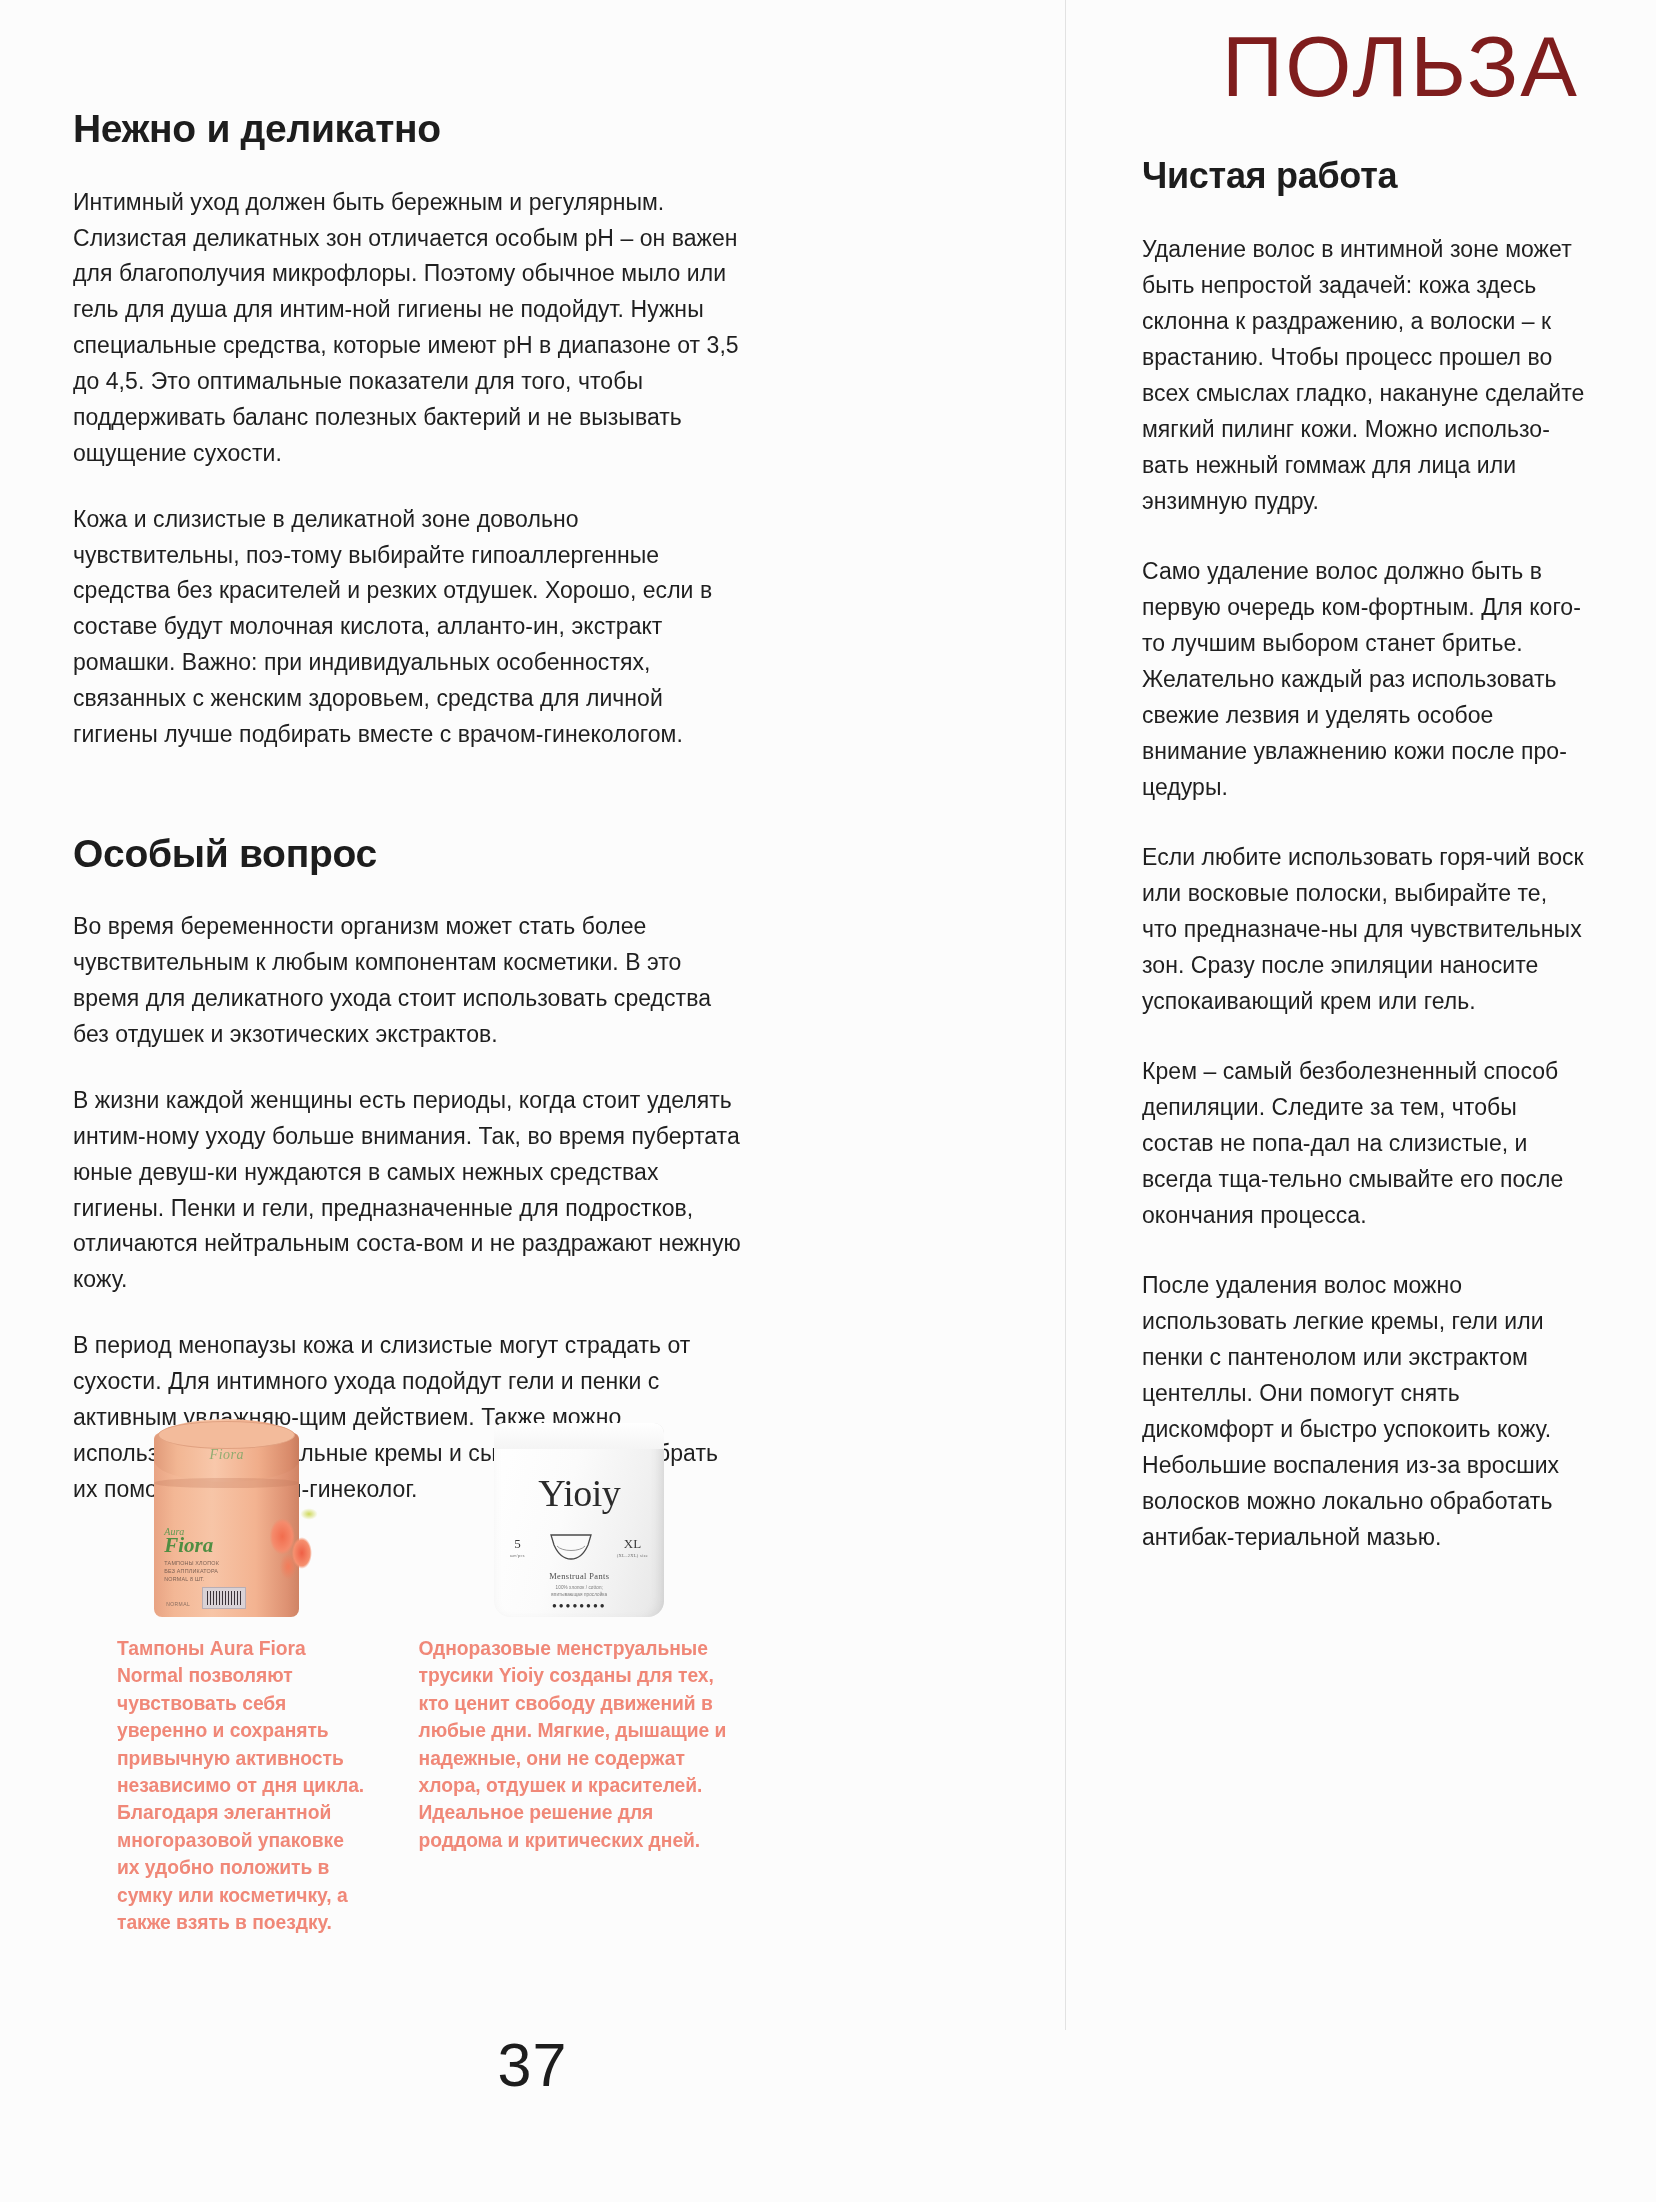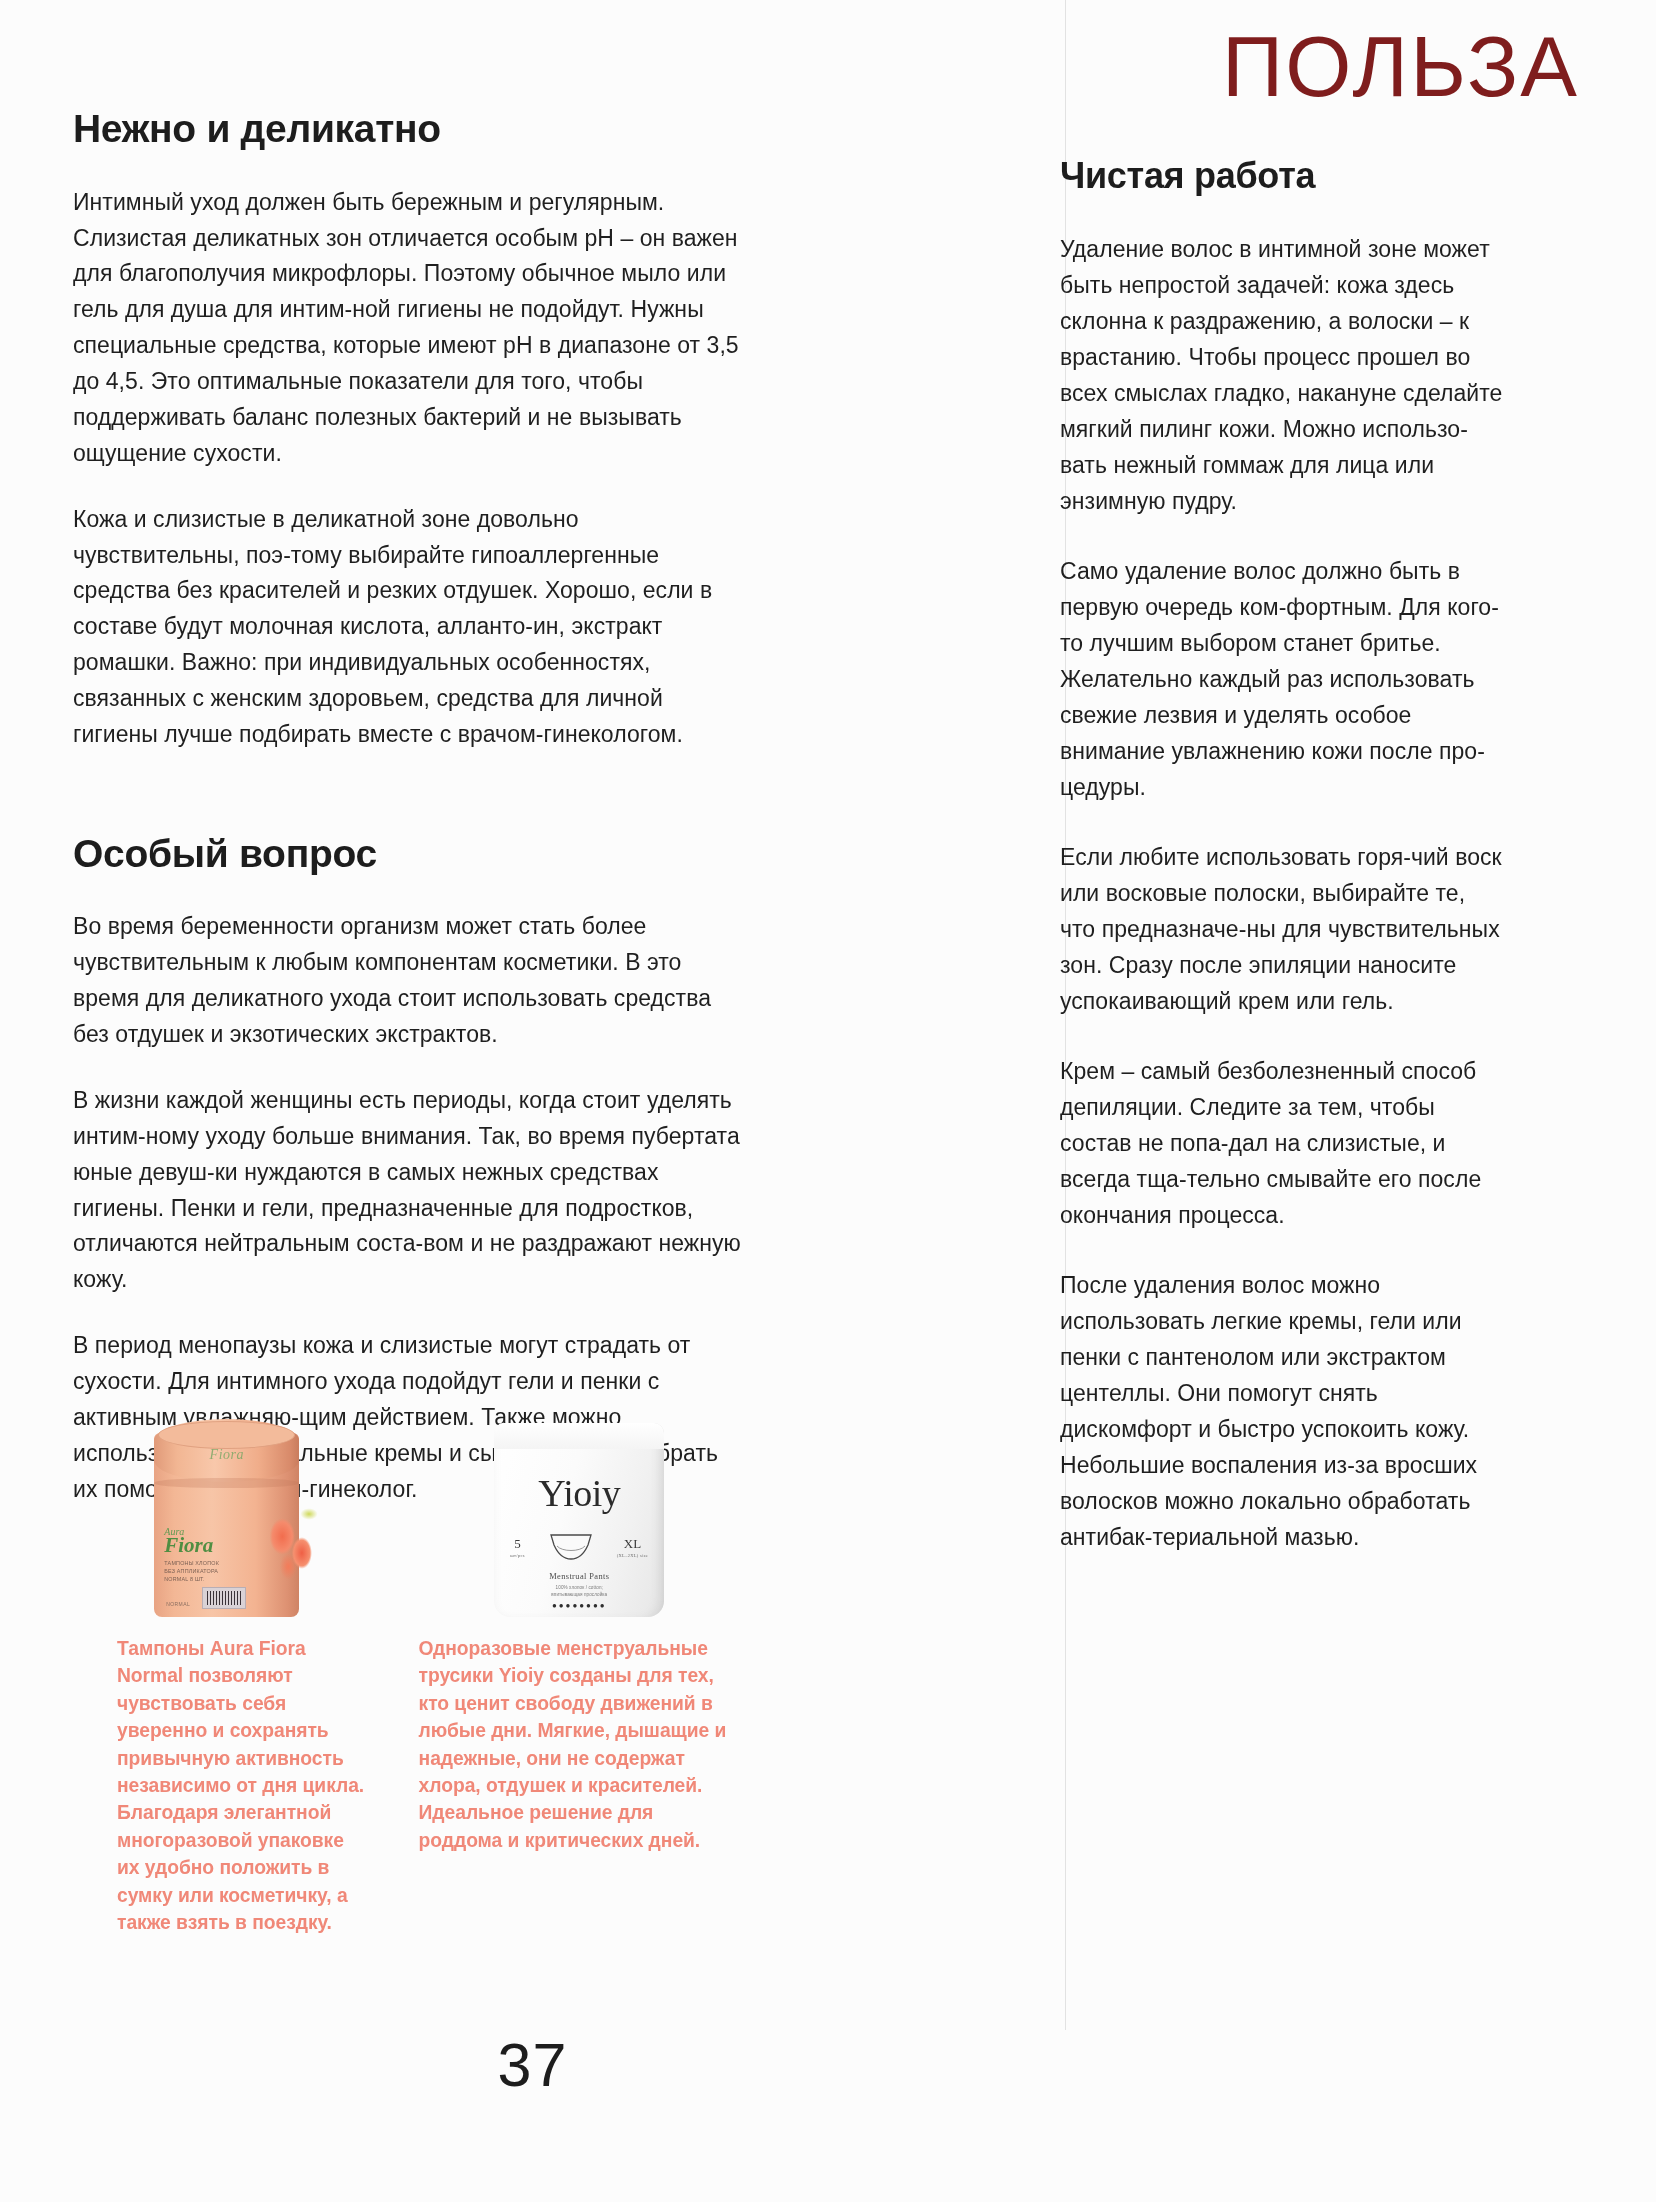--- a/index.html
+++ b/index.html
@@ -38,21 +38,21 @@
 
   
   .col-left {
     position: absolute;
     left: 73px;
     top: 107px;
     width: 675px;
   }
   .col-right {
     position: absolute;
-    left: 1060px;
+    left: 1142px;
     top: 156px;
     width: 444px;
   }
 
   .divider {
     position: absolute;
     left: 1065px;
     top: 0px;
     width: 1px;
     height: 2030px;

